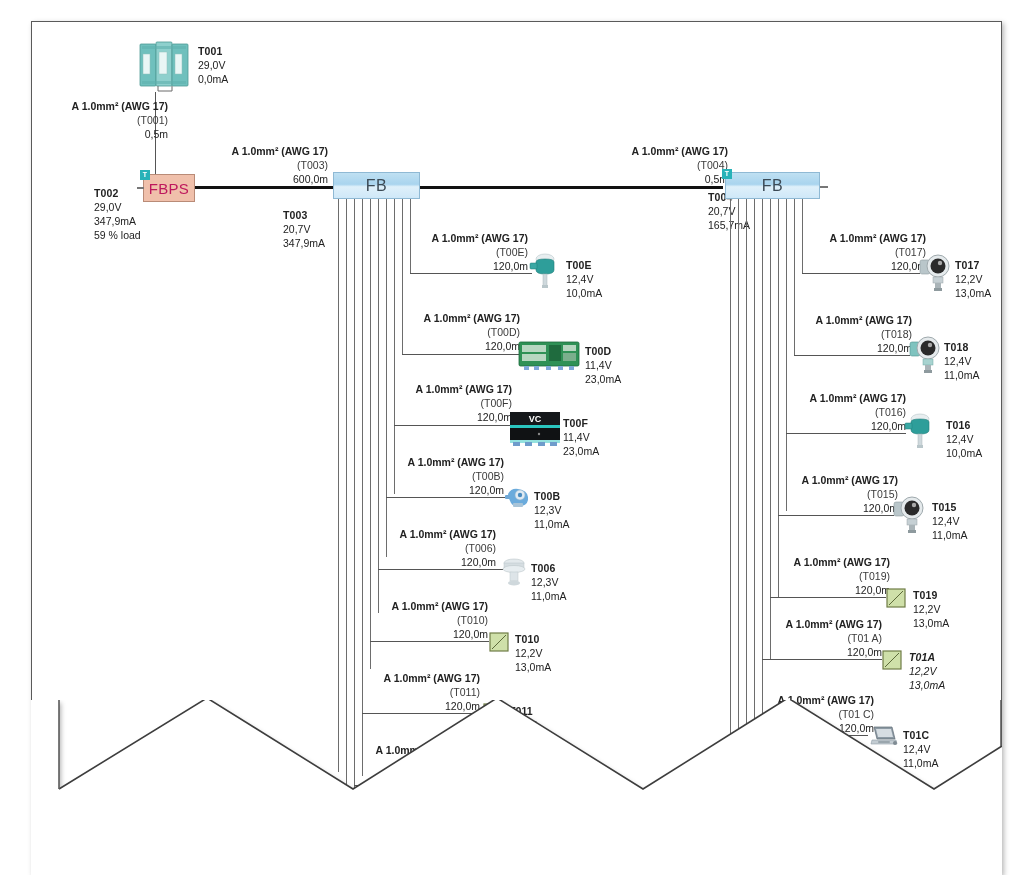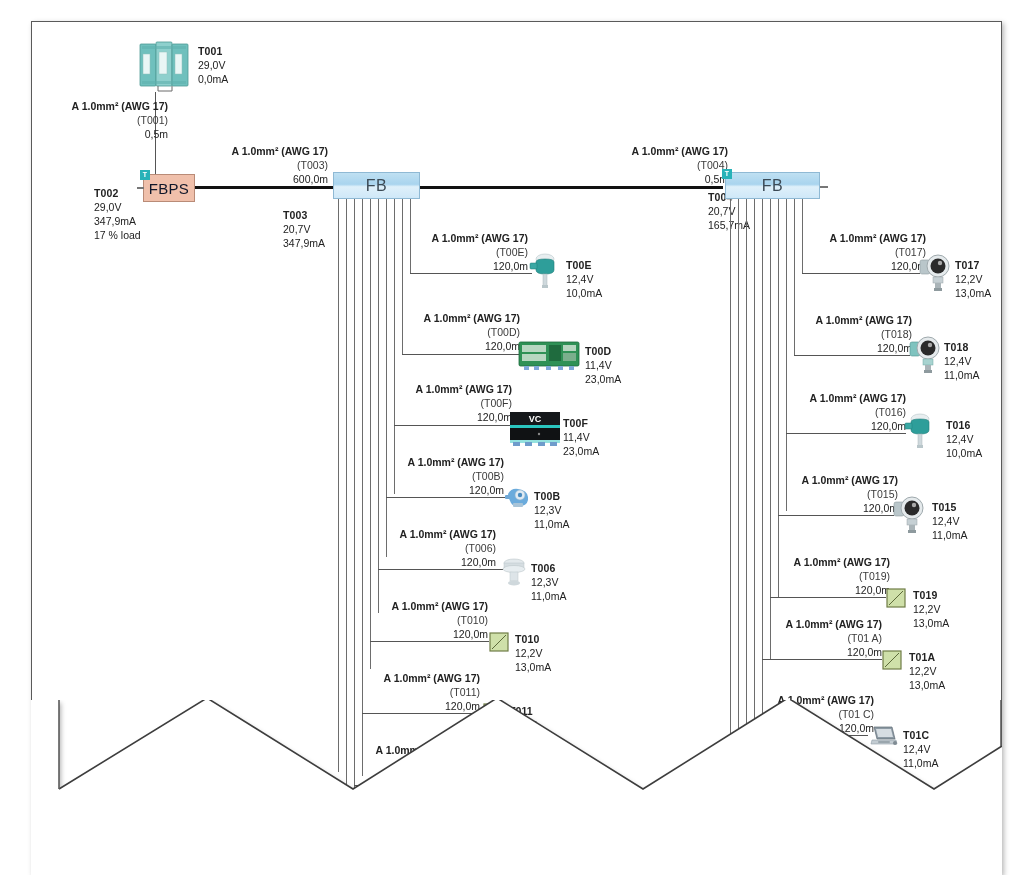--- a/index.html
+++ b/index.html
@@ -28,21 +28,21 @@
   
   .wire{position:absolute;background:#555;}
   .h{height:1px;}
   .v{width:1px;}
   .trunk{position:absolute;height:3px;background:#111;}
   .drop{position:absolute;width:1px;background:#6d6d6d;}
 
   
   .fbps{position:absolute;background:#f0c0ab;border:1.2px solid #b98b77;
         box-sizing:border-box;display:flex;align-items:center;justify-content:center;
-        font-size:15px;color:#0f172a;letter-spacing:.3px;}
+        font-size:15px;color:#be185d;letter-spacing:.3px;}
   .tflag{position:absolute;width:10px;height:10px;background:#27b2b8;
          color:#fff;font-size:7px;font-weight:bold;line-height:10px;text-align:center;}
   .stub{position:absolute;background:#777;height:2px;}
 
   
   .fb{position:absolute;box-sizing:border-box;
       background:linear-gradient(180deg,#bfe0f2 0%,#a9d4ee 45%,#dff0fa 55%,#cfe8f8 100%);
       border:1.2px solid #8fb9d4;display:flex;align-items:center;justify-content:center;
       font-size:16px;color:#3c4a55;letter-spacing:.5px;}
 
@@ -89,21 +89,21 @@
   <div class="fbps" style="left:143px;top:174px;width:52px;height:28px;">
     <span>FBPS</span>
   </div>
   <div class="tflag" style="left:140px;top:170px;">T</div>
   <div class="stub" style="left:137px;top:187px;width:7px;"></div>
 
   <div class="lbl node" style="left:94px;top:186px;">
     <div class="nm">T002</div>
     <div class="v">29,0V</div>
     <div class="v">347,9mA</div>
-    <div class="v">17 % load</div>
+    <div class="v">59 % load</div>
   </div>
 
   <div class="trunk" style="left:195px;top:186px;width:138px;"></div>
   <div class="trunk" style="left:420px;top:186px;width:303px;"></div>
   <div class="stub" style="left:820px;top:186px;width:8px;background:#777;"></div>
 
   <div class="lbl cable" style="left:218px;top:145px;width:110px;">
     <div class="l1">A 1.0mm² (AWG 17)</div>
     <div class="l2">(T003)</div>
     <div class="l3">600,0m</div>
@@ -452,21 +452,21 @@
     <div class="l1">A 1.0mm² (AWG 17)</div>
     <div class="l2">(T01 A)</div>
     <div class="l3">120,0m</div>
   </div>
   <div class="dev" style="left:882px;top:650px;">
     <svg width="20" height="20" viewBox="0 0 20 20">
       <rect x="1" y="1" width="18" height="18" fill="#cfe0a9" stroke="#6f7c46" stroke-width="1.2"></rect>
       <line x1="3" y1="17" x2="17" y2="3" stroke="#5d6a3a" stroke-width="1"></line>
     </svg>
   </div>
-  <div class="lbl node" style="left:909px;top:650px;">
+  <div class="lbl node" style="left:909px;top:650px;font-style:italic;">
     <div class="nm">T01A</div>
     <div class="v">12,2V</div>
     <div class="v">13,0mA</div>
   </div>
 
   <div class="wire h" style="left:754px;top:735px;width:114px;"></div>
   <div class="lbl cable" style="left:774px;top:694px;width:100px;">
     <div class="l1">A 1.0mm² (AWG 17)</div>
     <div class="l2">(T01 C)</div>
     <div class="l3">120,0m</div>

